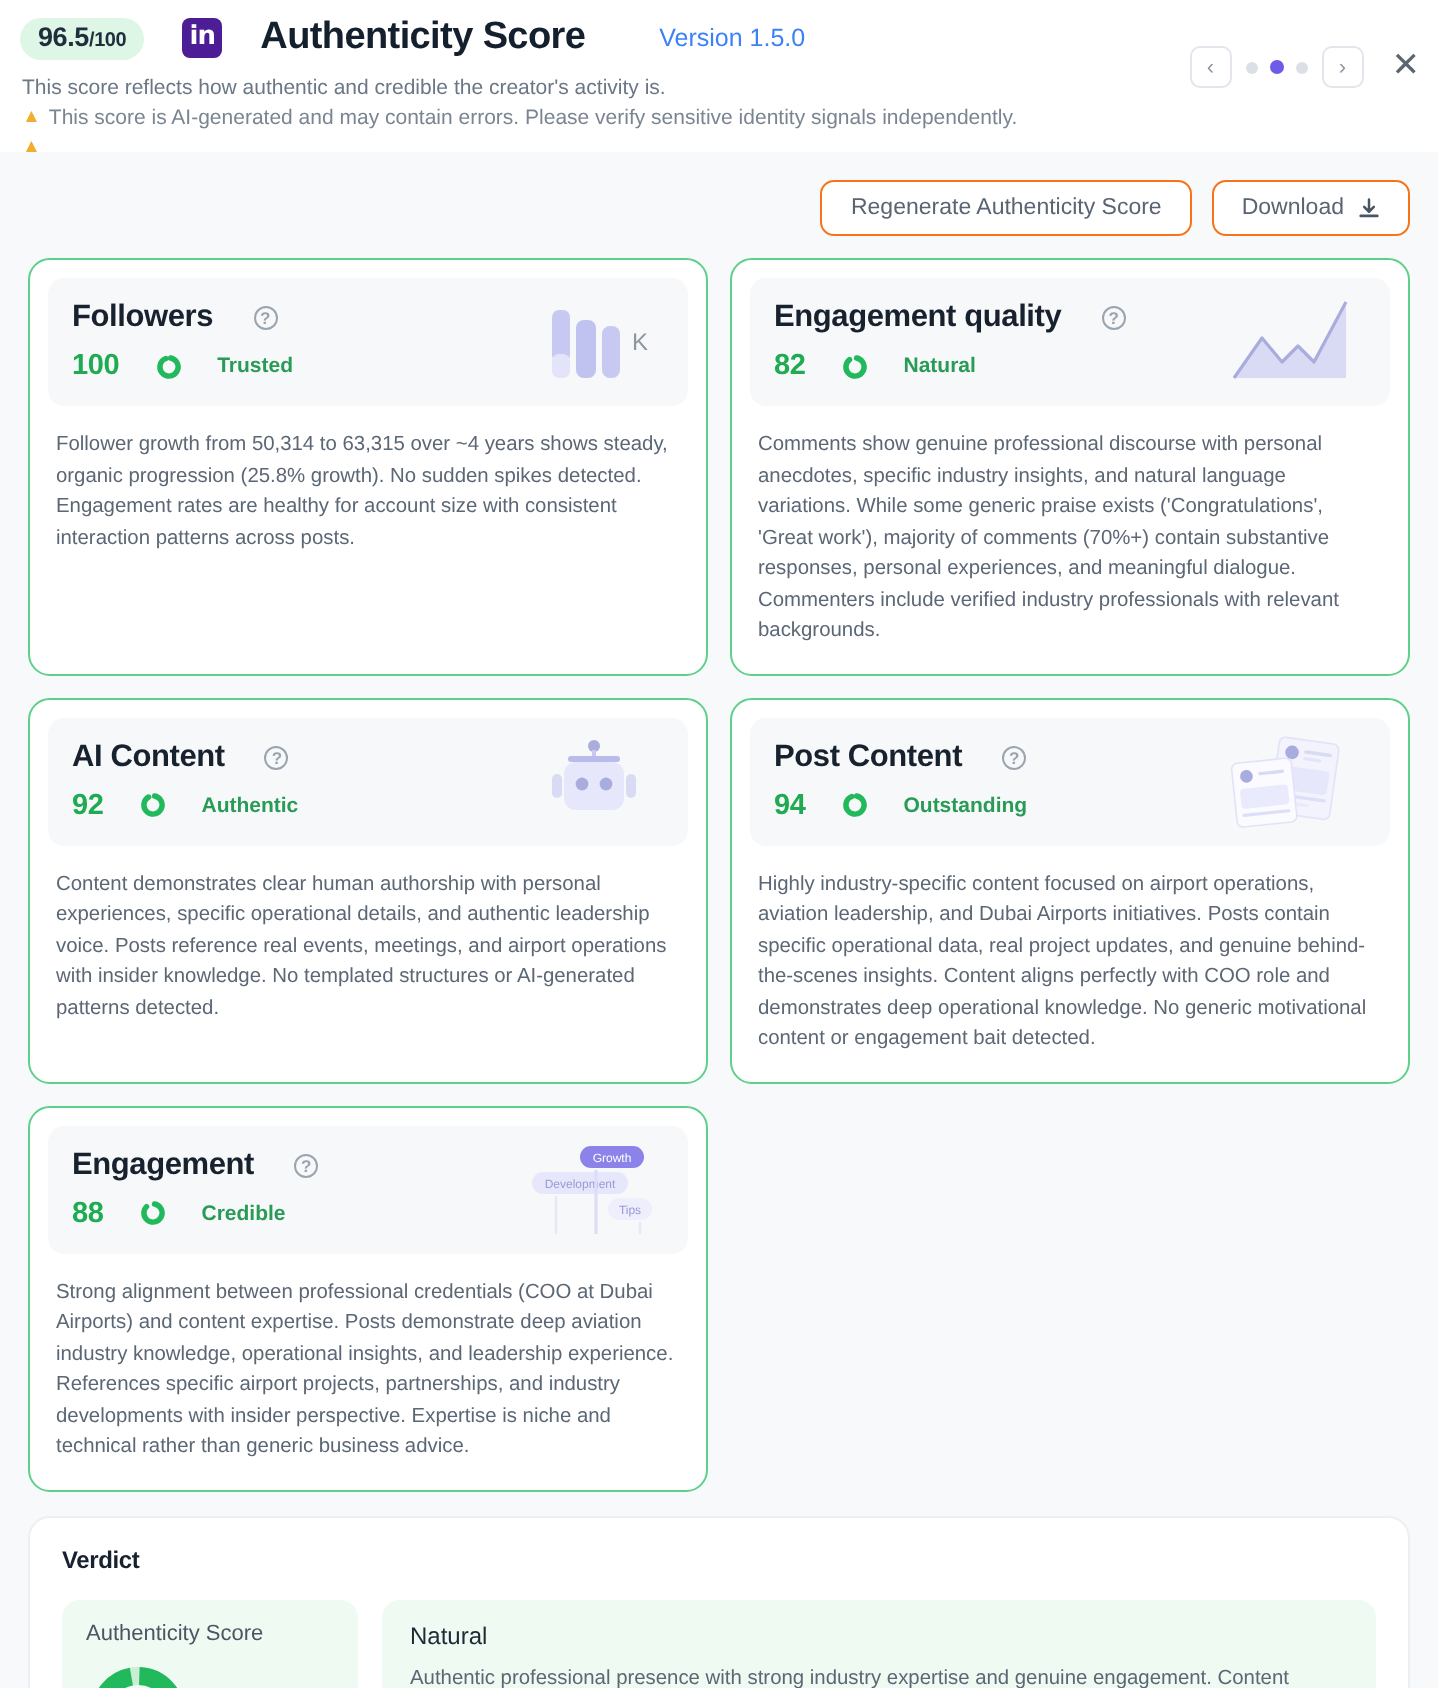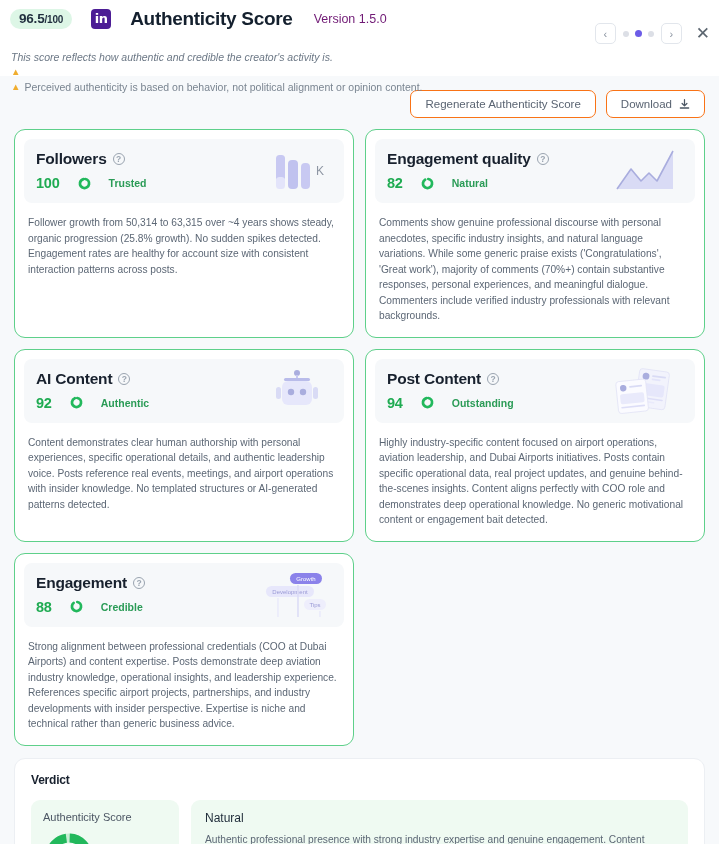--- a/index.html
+++ b/index.html
@@ -46,30 +46,29 @@
     padding-bottom: 1px;
   }
   .hdr-title {
     font-size: 19px;
     font-weight: 700;
     color: #14202e;
     letter-spacing: -0.3px;
   }
   .hdr-version {
     font-size: 12.5px;
-    color: #701a75;
+    color: #3b82f6;
     font-weight: 400;
-    margin-left: 2px;
+    margin-left: 18px;
   }
   .hdr-sub {
     font-size: 10.5px;
     color: #6b7785;
-    margin-top: 21px;
+    margin-top: 8px;
     margin-left: 1px;
-    font-style: italic;
   }
   .warn-line {
     display: flex; align-items: flex-start; gap: 4px;
     font-size: 10.5px;
     color: #7a8591;
     margin-top: 2.5px;
     margin-left: 1px;
   }
   .warn-ico { color: #f0ad2e; font-size: 9.5px; line-height: 1.35; }
 
@@ -140,21 +139,21 @@
     background: #f6f8fa;
     border-radius: 8px;
     padding: 11px 12px 12px 12px;
     position: relative;
     min-height: 62px;
   }
   .card-title {
     font-size: 15.5px;
     font-weight: 700;
     color: #18212e;
-    display: flex; align-items: center; gap: 6px;
+    display: flex; align-items: center; gap: 20px;
     letter-spacing: -0.2px;
   }
   .q-ico {
     width: 12px; height: 12px;
     border: 1.2px solid #9aa4b0;
     border-radius: 50%;
     color: #9aa4b0;
     font-size: 8.5px;
     display: inline-flex; align-items: center; justify-content: center;
     font-weight: 700;
@@ -226,24 +225,24 @@
     </div>
     <div class="li-logo">
       <span class="li-txt">in</span>
     </div>
     <div class="hdr-title">Authenticity Score</div>
     <div class="hdr-version">Version 1.5.0</div>
   </div>
   <div class="hdr-sub">This score reflects how authentic and credible the creator's activity is.</div>
   <div class="warn-line">
     <span class="warn-ico">▲</span>
+    <span>This score is AI-generated and may contain errors. Please verify sensitive identity signals independently.</span>
   </div>
   <div class="warn-line">
     <span class="warn-ico">▲</span>
-    <span>Perceived authenticity is based on behavior, not political alignment or opinion content.</span>
   </div>
 
   <div class="hdr-right">
     <div class="pager">
       <div class="pg-btn">‹</div>
       <div class="dots">
         <span class="dot"></span>
         <span class="dot active"></span>
         <span class="dot"></span>
       </div>

